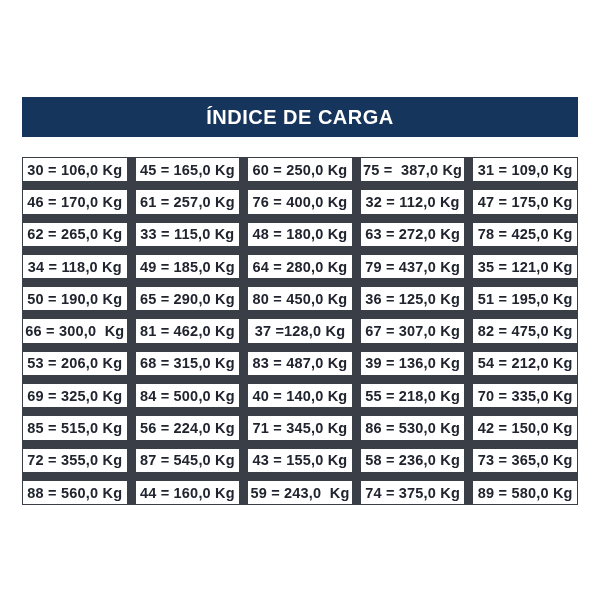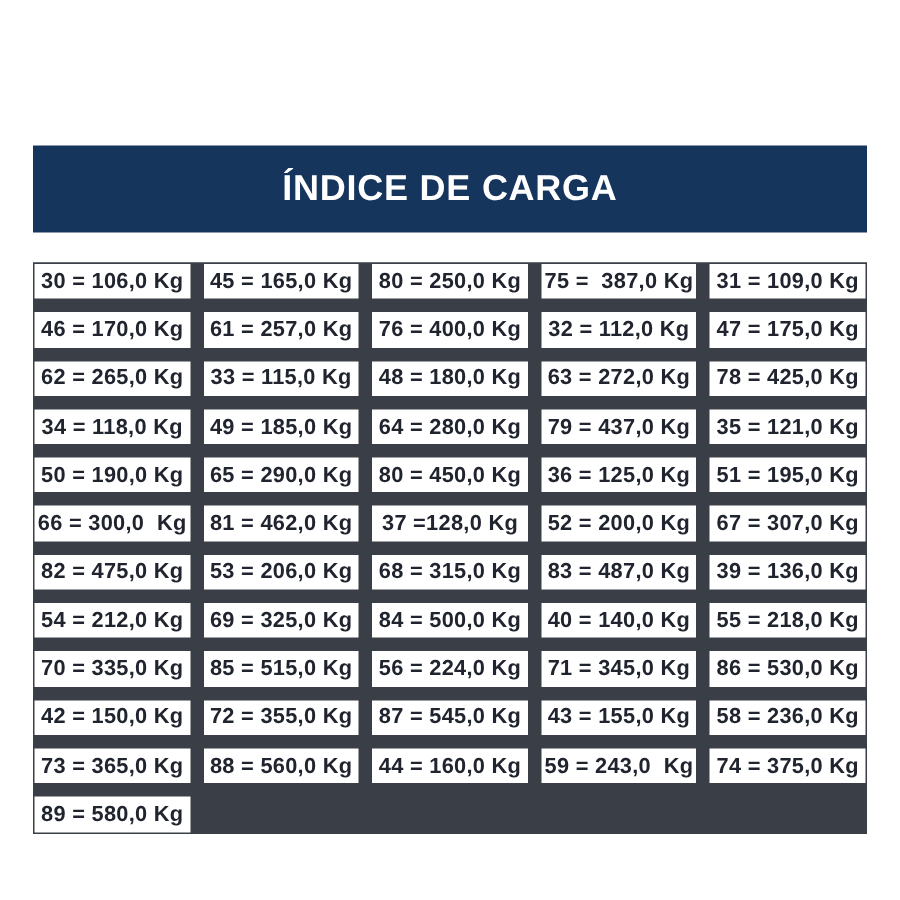--- a/index.html
+++ b/index.html
@@ -17,27 +17,27 @@
     height: 600px;
     background: var(--page-bg, #ffffff);
   }
   .load-table {
     position: absolute;
     left: 22px;
     top: 97px;
     width: 556px;
   }
   .table-header {
-    height: 58px;
+    height: 40px;
     background: var(--header-bg, #16355d);
     color: var(--header-fg, #ffffff);
     display: flex;
     align-items: center;
     justify-content: center;
-    font-size: 24px;
+    font-size: 20px;
     font-weight: bold;
     letter-spacing: 0.5px;
     margin-bottom: 2px;
     box-sizing: border-box;
   }
   .table-grid {
     display: grid;
     grid-template-columns: repeat(5, 1fr);
     grid-auto-rows: 23.3px;
     gap: 9px;
@@ -61,21 +61,21 @@
 <body>
 
 <div class="page">
   <div class="load-table">
     <div class="table-header">
       <span>ÍNDICE DE CARGA</span>
     </div>
     <div class="table-grid">
         <div class="cell">30 = 106,0 Kg</div>
         <div class="cell">45 = 165,0 Kg</div>
-        <div class="cell">80 = 250,0 Kg</div>
+        <div class="cell">60 = 250,0 Kg</div>
         <div class="cell">75 =  387,0 Kg</div>
         <div class="cell">31 = 109,0 Kg</div>
         <div class="cell">46 = 170,0 Kg</div>
         <div class="cell">61 = 257,0 Kg</div>
         <div class="cell">76 = 400,0 Kg</div>
         <div class="cell">32 = 112,0 Kg</div>
         <div class="cell">47 = 175,0 Kg</div>
         <div class="cell">62 = 265,0 Kg</div>
         <div class="cell">33 = 115,0 Kg</div>
         <div class="cell">48 = 180,0 Kg</div>
@@ -87,21 +87,20 @@
         <div class="cell">79 = 437,0 Kg</div>
         <div class="cell">35 = 121,0 Kg</div>
         <div class="cell">50 = 190,0 Kg</div>
         <div class="cell">65 = 290,0 Kg</div>
         <div class="cell">80 = 450,0 Kg</div>
         <div class="cell">36 = 125,0 Kg</div>
         <div class="cell">51 = 195,0 Kg</div>
         <div class="cell">66 = 300,0  Kg</div>
         <div class="cell">81 = 462,0 Kg</div>
         <div class="cell">37 =128,0 Kg</div>
-        <div class="cell">52 = 200,0 Kg</div>
         <div class="cell">67 = 307,0 Kg</div>
         <div class="cell">82 = 475,0 Kg</div>
         <div class="cell">53 = 206,0 Kg</div>
         <div class="cell">68 = 315,0 Kg</div>
         <div class="cell">83 = 487,0 Kg</div>
         <div class="cell">39 = 136,0 Kg</div>
         <div class="cell">54 = 212,0 Kg</div>
         <div class="cell">69 = 325,0 Kg</div>
         <div class="cell">84 = 500,0 Kg</div>
         <div class="cell">40 = 140,0 Kg</div>

